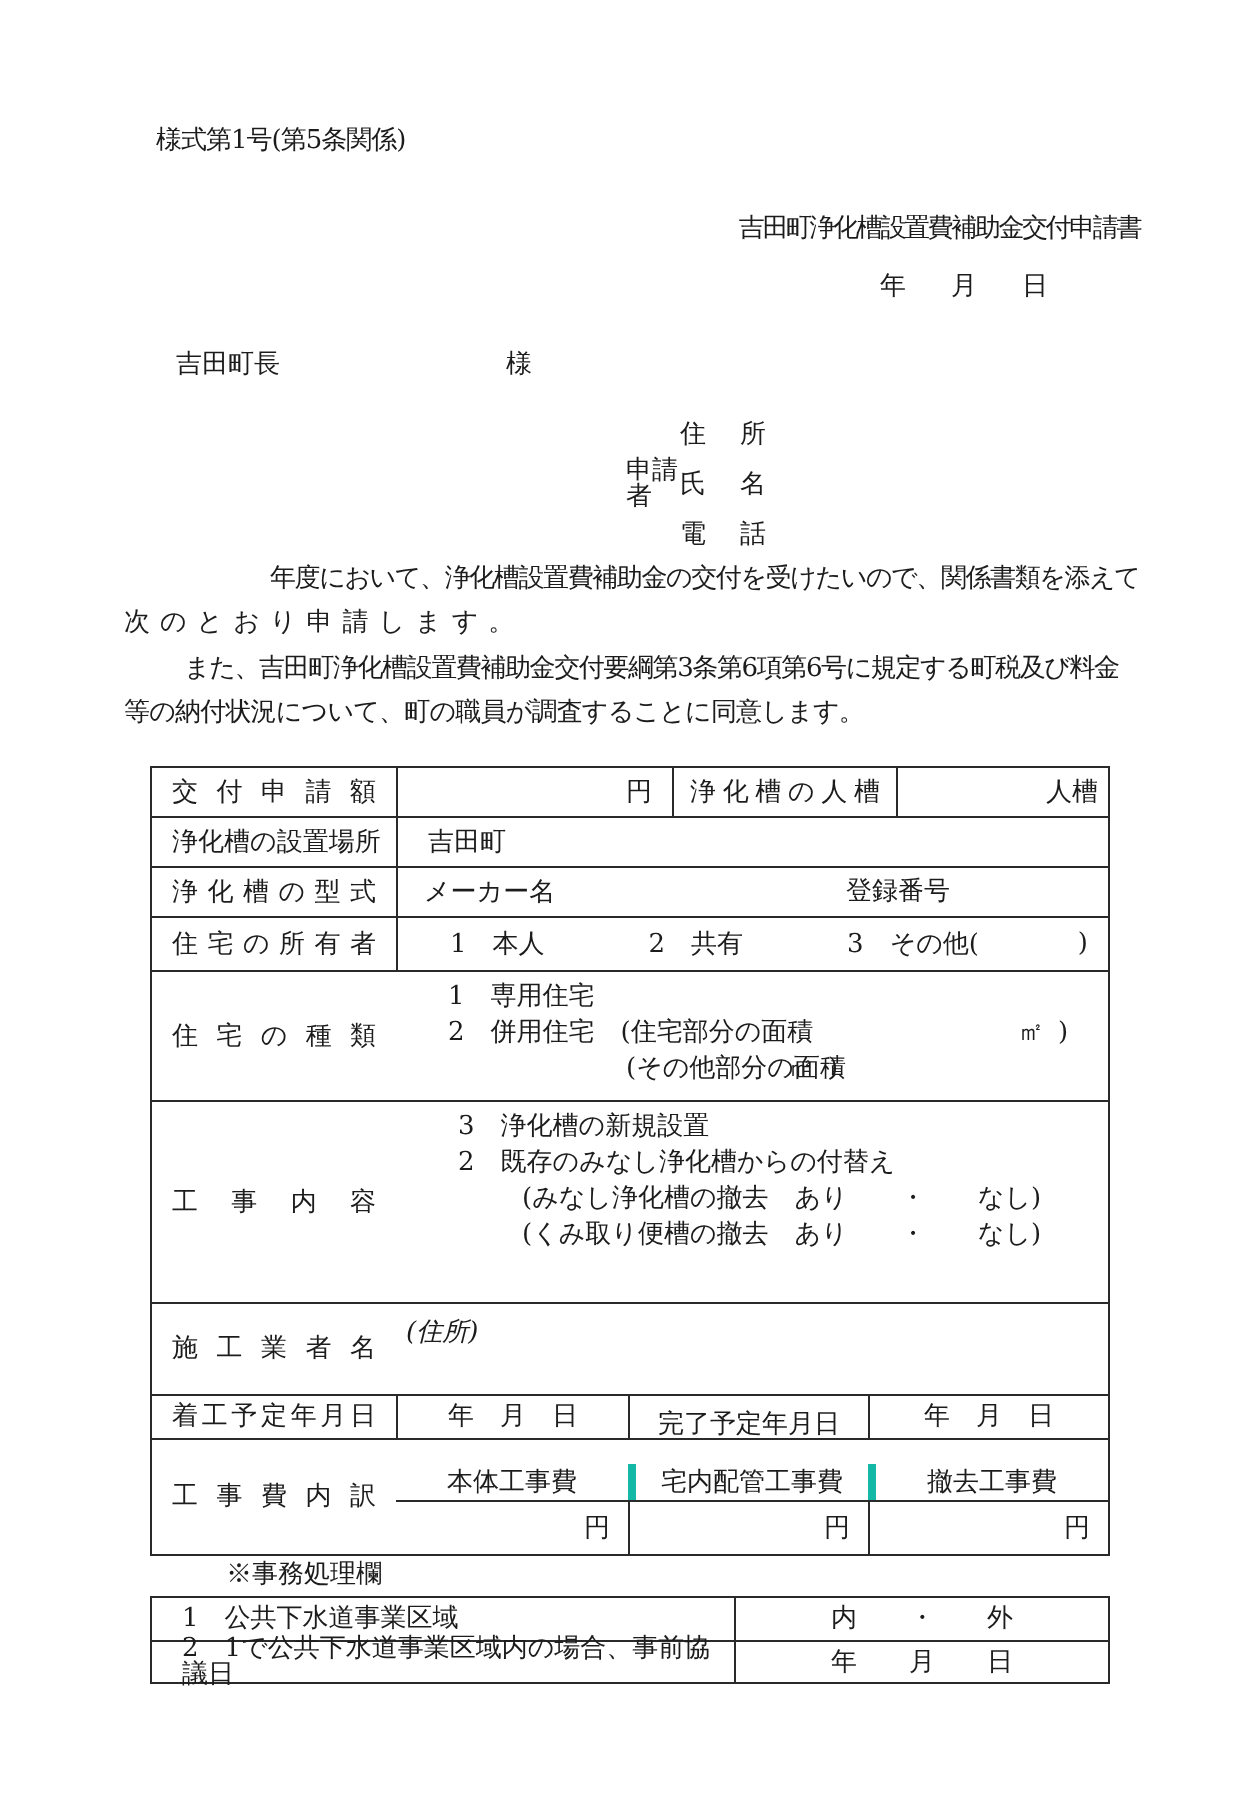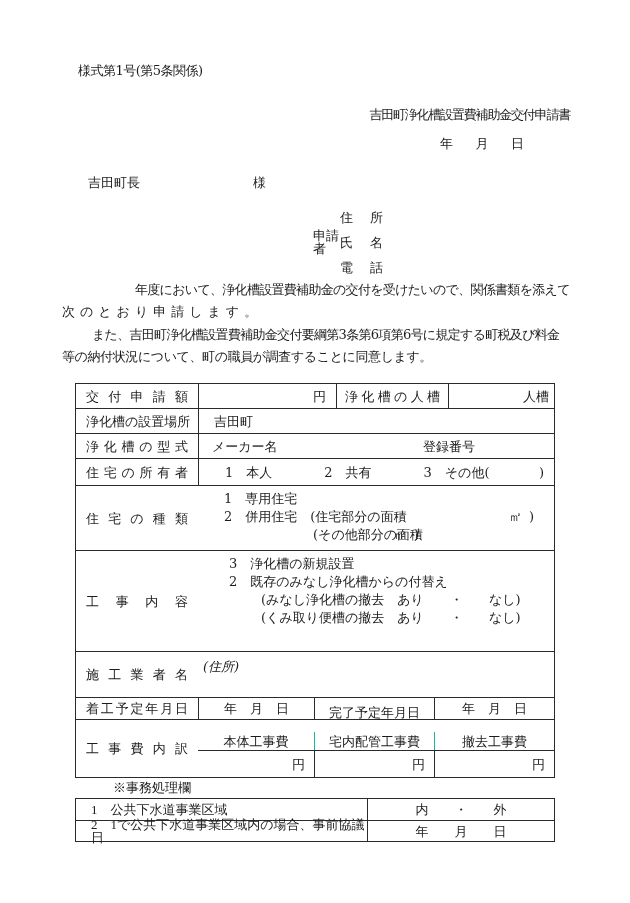--- a/index.html
+++ b/index.html
@@ -52,29 +52,29 @@
   .m2close{position:absolute;left:331px;top:0;line-height:18px;}
   .r4close{position:absolute;right:10px;top:50%;transform:translateY(-50%);}
   .r7stack{flex:1;display:flex;flex-direction:column;padding:5px 0 0 5px;font-style:italic;}
   .r7stack .ln{line-height:20px;}
   .c-ymd{width:116px;justify-content:center;flex:none;}
   .c-midlabel{width:120px;justify-content:center;flex:none;align-items:flex-end;}
   .c-ymd2{flex:1;justify-content:center;}
   .cost-grid{flex:1;display:flex;flex-direction:column;}
   .cost-head{display:flex;height:19px;border-bottom:1px solid #2a2a2a;box-sizing:border-box;margin-top:12px;}
   .cost-vals{display:flex;flex:1;}
-  .ch{box-sizing:border-box;border-left:1px solid #14b8a6;display:flex;align-items:center;justify-content:center;}
+  .ch{box-sizing:border-box;border-left:4px solid #14b8a6;display:flex;align-items:center;justify-content:center;}
   .ch:first-child{border-left:none;}
   .cv{box-sizing:border-box;border-left:1px solid #2a2a2a;display:flex;align-items:center;justify-content:flex-end;padding-right:9px;}
   .cv:first-child{border-left:none;}
   .w116{width:116px;flex:none;} .w120{width:120px;flex:none;} .wrest{flex:1;}
   
   .note-label{left:75px;top:781px;margin-left:38px;}
   .admin-table{left:75px;top:798px;width:480px;}
-  .ar{height:21px;font-family:Liberation Serif, serif;}
+  .ar{height:21px;}
   .a-left{flex:1;padding-left:15px;}
   .a-right{width:187px;justify-content:center;flex:none;}
 </style>
 </head>
 <body>
 
 <div class="abs form-number">様式第1号(第5条関係)</div>
 <div class="abs doc-title">吉田町浄化槽設置費補助金交付申請書</div>
 
 <div class="abs date-line">

